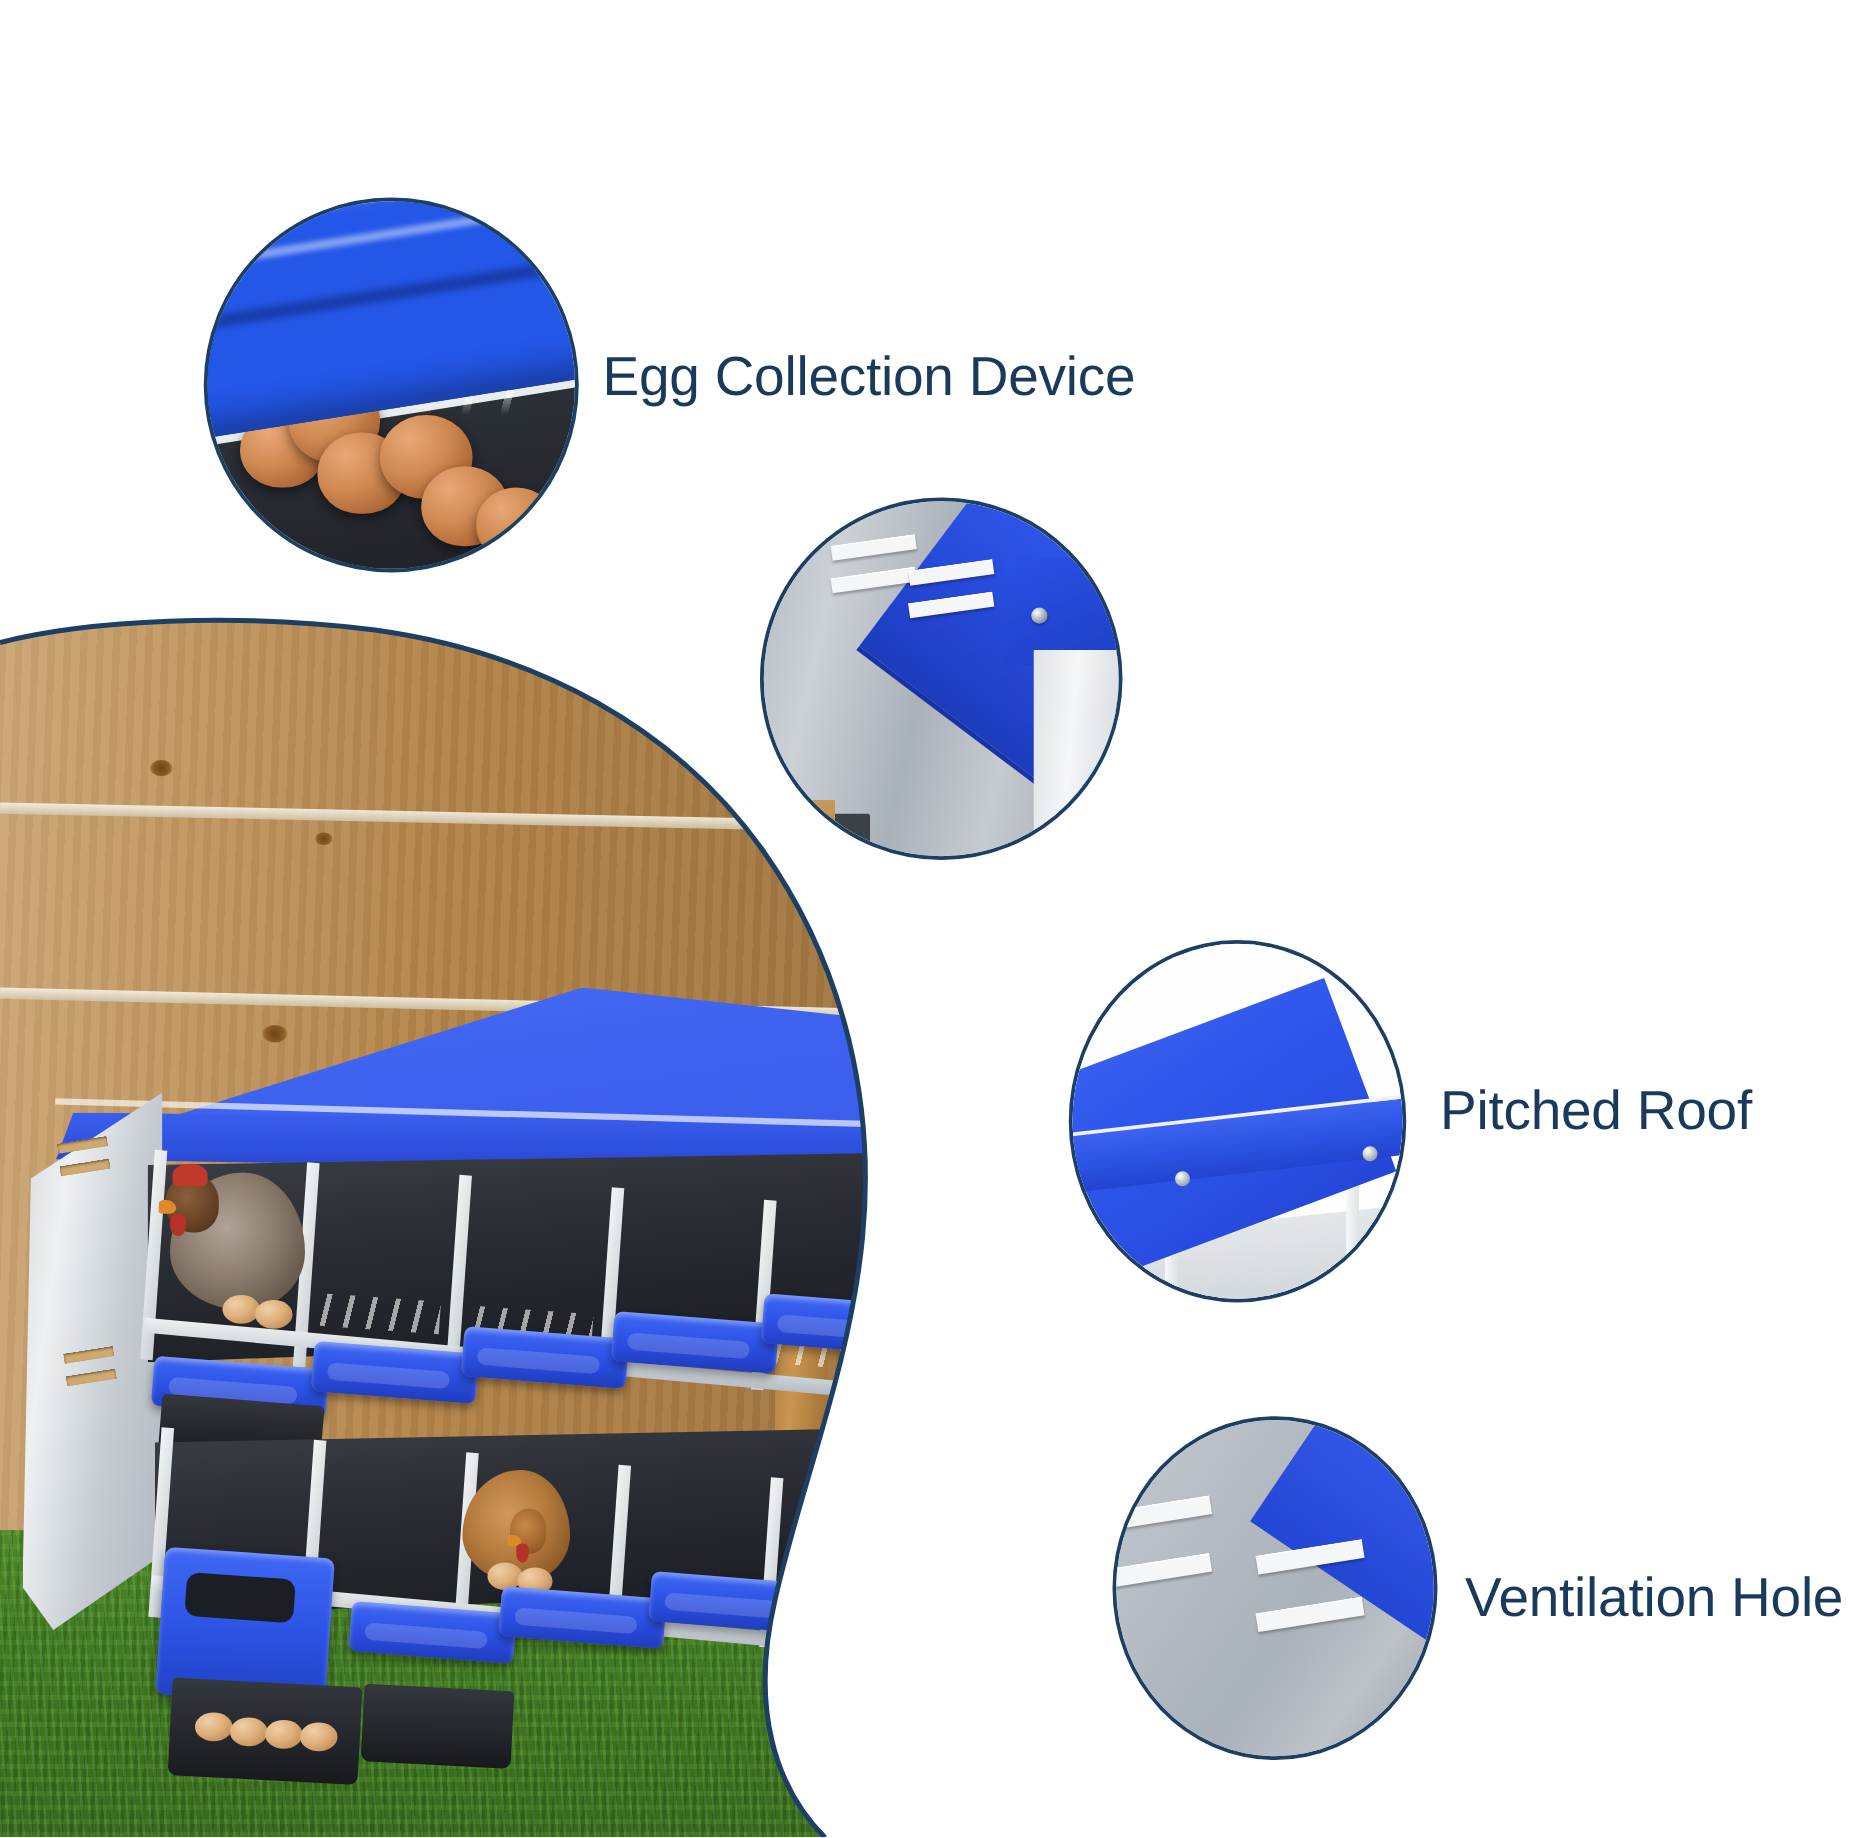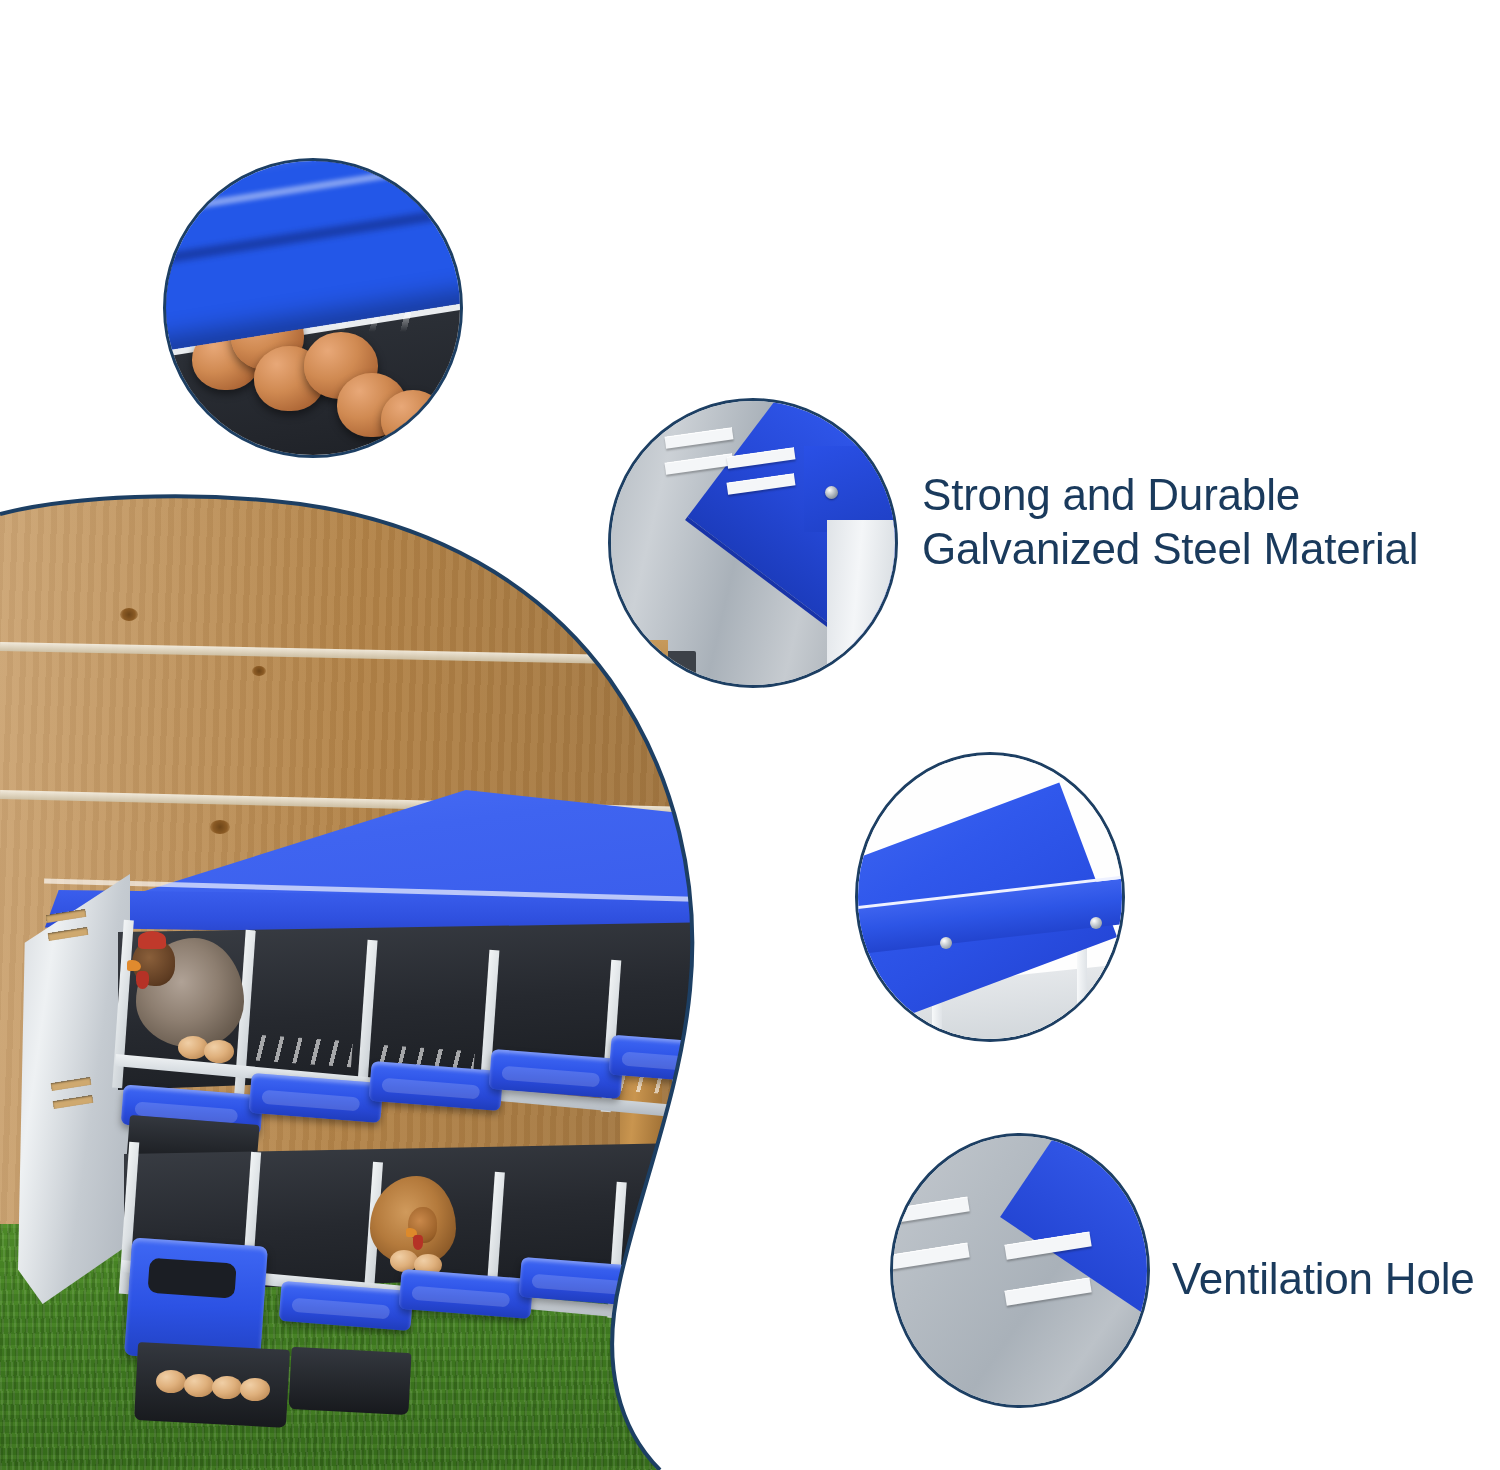--- a/index.html
+++ b/index.html
@@ -333,51 +333,51 @@
       <div class="egg" style="left:22%; top:48%; width:25%; height:23%;"></div>
       <div class="egg" style="left:30%; top:63%; width:24%; height:22%;"></div>
       <div class="egg" style="left:47%; top:58%; width:25%; height:23%;"></div>
       <div class="egg" style="left:58%; top:72%; width:24%; height:22%;"></div>
       <div class="egg" style="left:73%; top:78%; width:22%; height:20%;"></div>
       <div class="c1-black-lip"></div>
       <div class="c1-darktop"></div>
       <div class="c1-lid"></div>
     </div>
   </div>
+  <div class="callout-label" style="left:482px; top:275px; width:520px;">Egg Collection Device</div>
 
   <div class="circle" style="left:608px; top:398px; width:290px; height:290px;">
     <div class="inner">
       <div class="c2-body"></div>
       <div class="c2-roof"></div>
       <div class="c2-roofcap"></div>
       <div class="c2-rightwall"></div>
       <div class="slot" style="left:19%; top:11%; width:24%; height:4.4%; transform:rotate(-8deg);"></div>
       <div class="slot" style="left:19%; top:20%; width:24%; height:4.4%; transform:rotate(-8deg);"></div>
       <div class="slot" style="left:41%; top:18%; width:24%; height:4.4%; transform:rotate(-8deg);"></div>
       <div class="slot" style="left:41%; top:27%; width:24%; height:4.4%; transform:rotate(-8deg);"></div>
       <div class="c2-rivet" style="right:20%; top:30%;"></div>
       <div class="c2-foot"></div>
       <div class="c2-wood"></div>
     </div>
   </div>
-  <div class="callout-label" style="left:922px; top:468px; width:560px;">Strong and Durable
-Galvanized Steel Material</div>
 
   <div class="circle" style="left:855px; top:752px; width:270px; height:290px;">
     <div class="inner">
       <div class="c3-sky"></div>
       <div class="c3-wall"></div>
       <div class="c3-stud" style="left:28%;"></div>
       <div class="c3-stud" style="left:83%;"></div>
       <div class="c3-rooftop"></div>
       <div class="c3-fascia"></div>
       <div class="c3-rivet" style="left:31%; top:64%;"></div>
       <div class="c3-rivet" style="left:88%; top:57%;"></div>
     </div>
   </div>
+  <div class="callout-label" style="left:1152px; top:862px; width:340px;">Pitched Roof</div>
 
   <div class="circle" style="left:890px; top:1133px; width:260px; height:275px;">
     <div class="inner">
       <div class="c4-body"></div>
       <div class="c4-roof"></div>
       <div class="slot" style="left:-4%; top:25%; width:34%; height:5.4%; transform:rotate(-9deg);"></div>
       <div class="slot" style="left:-4%; top:42%; width:34%; height:5.4%; transform:rotate(-9deg);"></div>
       <div class="slot" style="left:44%; top:38%; width:34%; height:5.4%; transform:rotate(-9deg);"></div>
       <div class="slot" style="left:44%; top:55%; width:34%; height:5.4%; transform:rotate(-9deg);"></div>
     </div>

